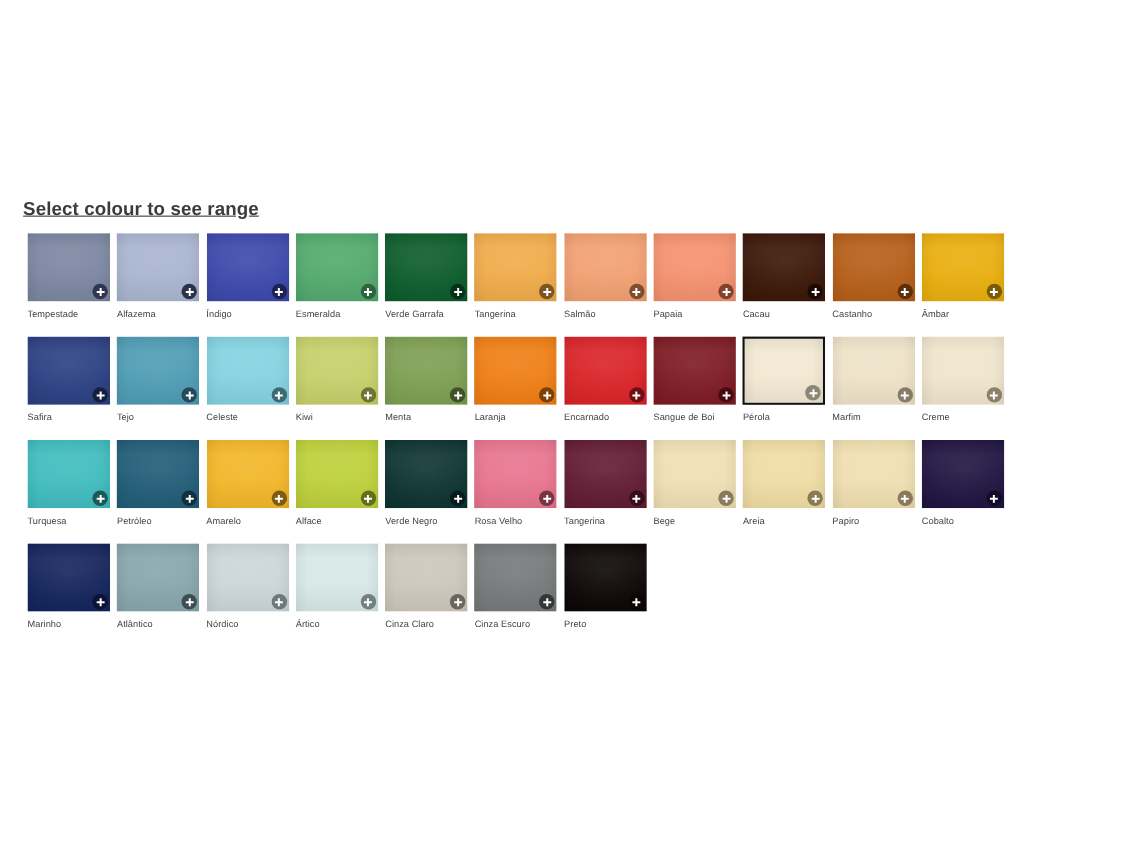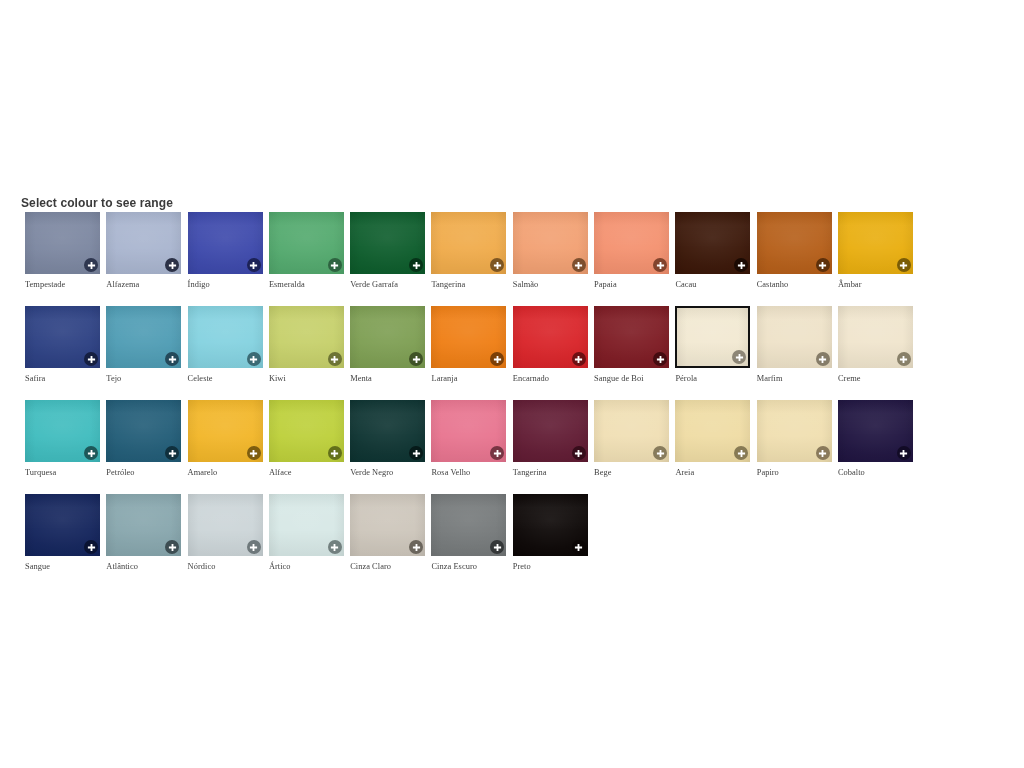--- a/index.html
+++ b/index.html
@@ -16,41 +16,41 @@
   #palette-panel {
     position: absolute;
     left: 0;
     top: 0;
     width: 1024px;
     height: 768px;
   }
   #panel-title {
     position: absolute;
     left: 21px;
-    top: 196px;
-    font-size: 12px;
+    top: 180px;
+    font-size: 17px;
     font-weight: bold;
     color: #3b3b3b;
     letter-spacing: 0.1px;
     white-space: nowrap;
+    text-decoration: underline;
   }
   #swatch-grid {
     position: absolute;
     left: 25px;
     top: 212px;
     width: 980px;
     display: grid;
     grid-template-columns: repeat(11, 81.3px);
     grid-auto-rows: 94px;
   }
   .swatch-cell {
     position: relative;
     width: 81.3px;
     height: 108px;
-    font-family: Liberation Serif, serif;
   }
   .swatch-chip {
     position: relative;
     width: 75px;
     height: 62px;
     box-sizing: border-box;
     overflow: hidden;
   }
   .swatch-chip.is-selected {
     border: 2px solid #111111;
@@ -517,21 +517,21 @@
       <div class="swatch-cell">
         <div class="swatch-chip">
           <div class="chip-fill" style="background: rgb(19, 36, 92);"></div>
           <div class="chip-sheen"></div>
           <div class="add-badge" style="background: rgb(10, 19, 51);">
             <svg width="9" height="9" viewBox="0 0 9 9" aria-hidden="true">
               <path d="M3.6 0.9 h1.8 v2.7 h2.7 v1.8 h-2.7 v2.7 h-1.8 v-2.7 h-2.7 v-1.8 h2.7 z" fill="#ffffff"></path>
             </svg>
           </div>
         </div>
-        <div class="swatch-label">Sangue</div>
+        <div class="swatch-label">Marinho</div>
       </div>
       <div class="swatch-cell">
         <div class="swatch-chip">
           <div class="chip-fill" style="background: rgb(135, 166, 173);"></div>
           <div class="chip-sheen"></div>
           <div class="add-badge" style="background: rgb(61, 77, 82);">
             <svg width="9" height="9" viewBox="0 0 9 9" aria-hidden="true">
               <path d="M3.6 0.9 h1.8 v2.7 h2.7 v1.8 h-2.7 v2.7 h-1.8 v-2.7 h-2.7 v-1.8 h2.7 z" fill="#ffffff"></path>
             </svg>
           </div>

